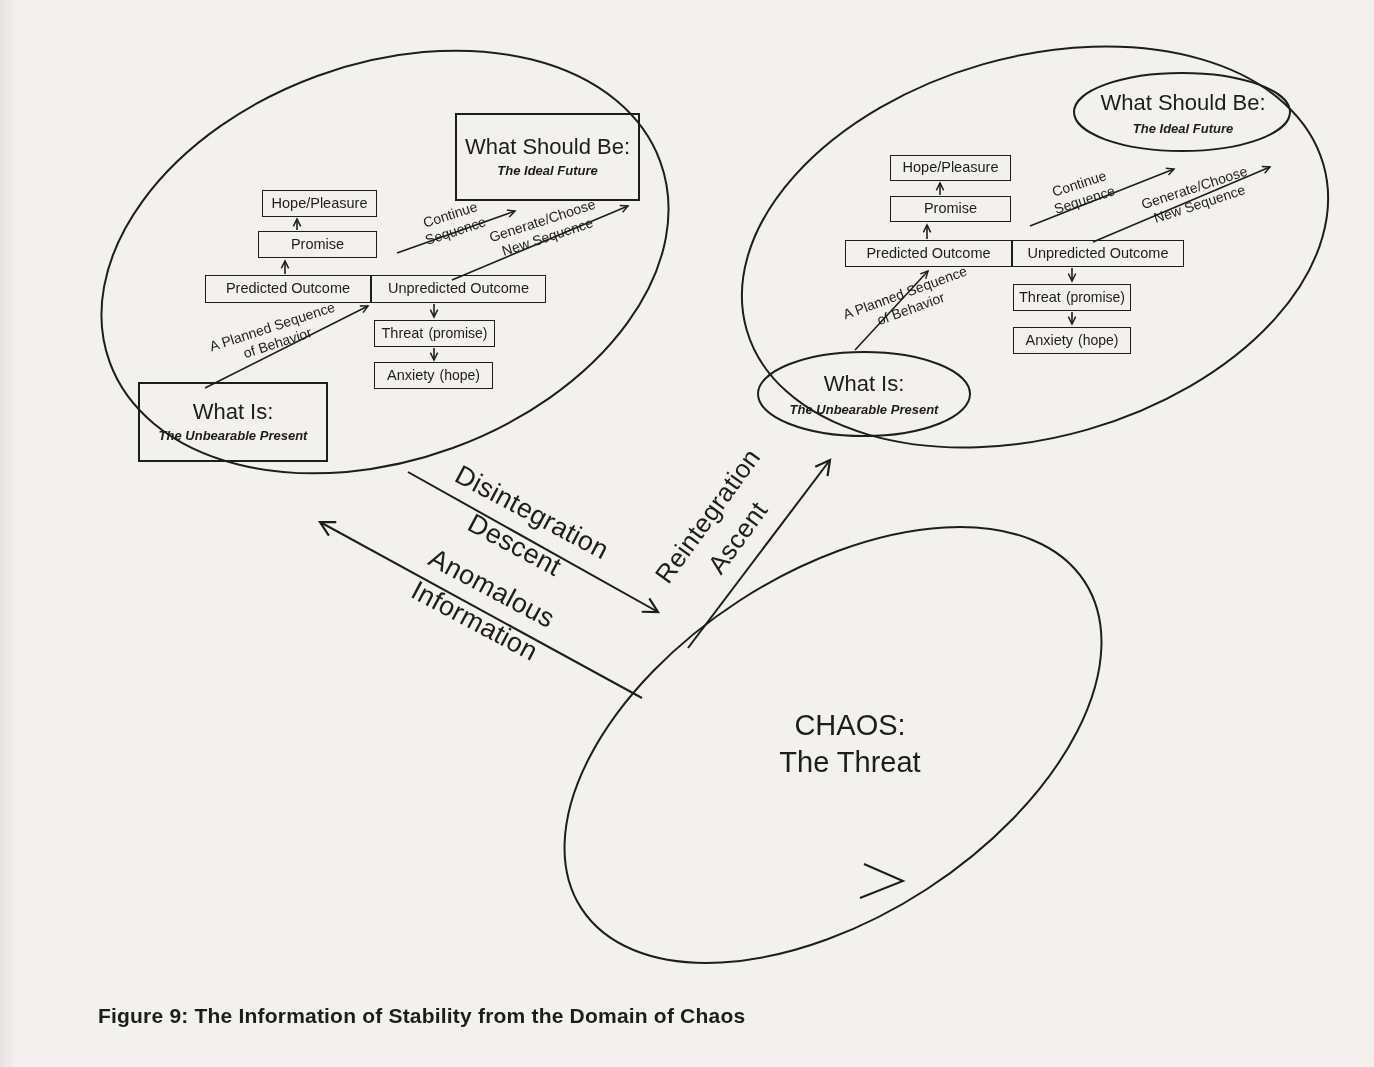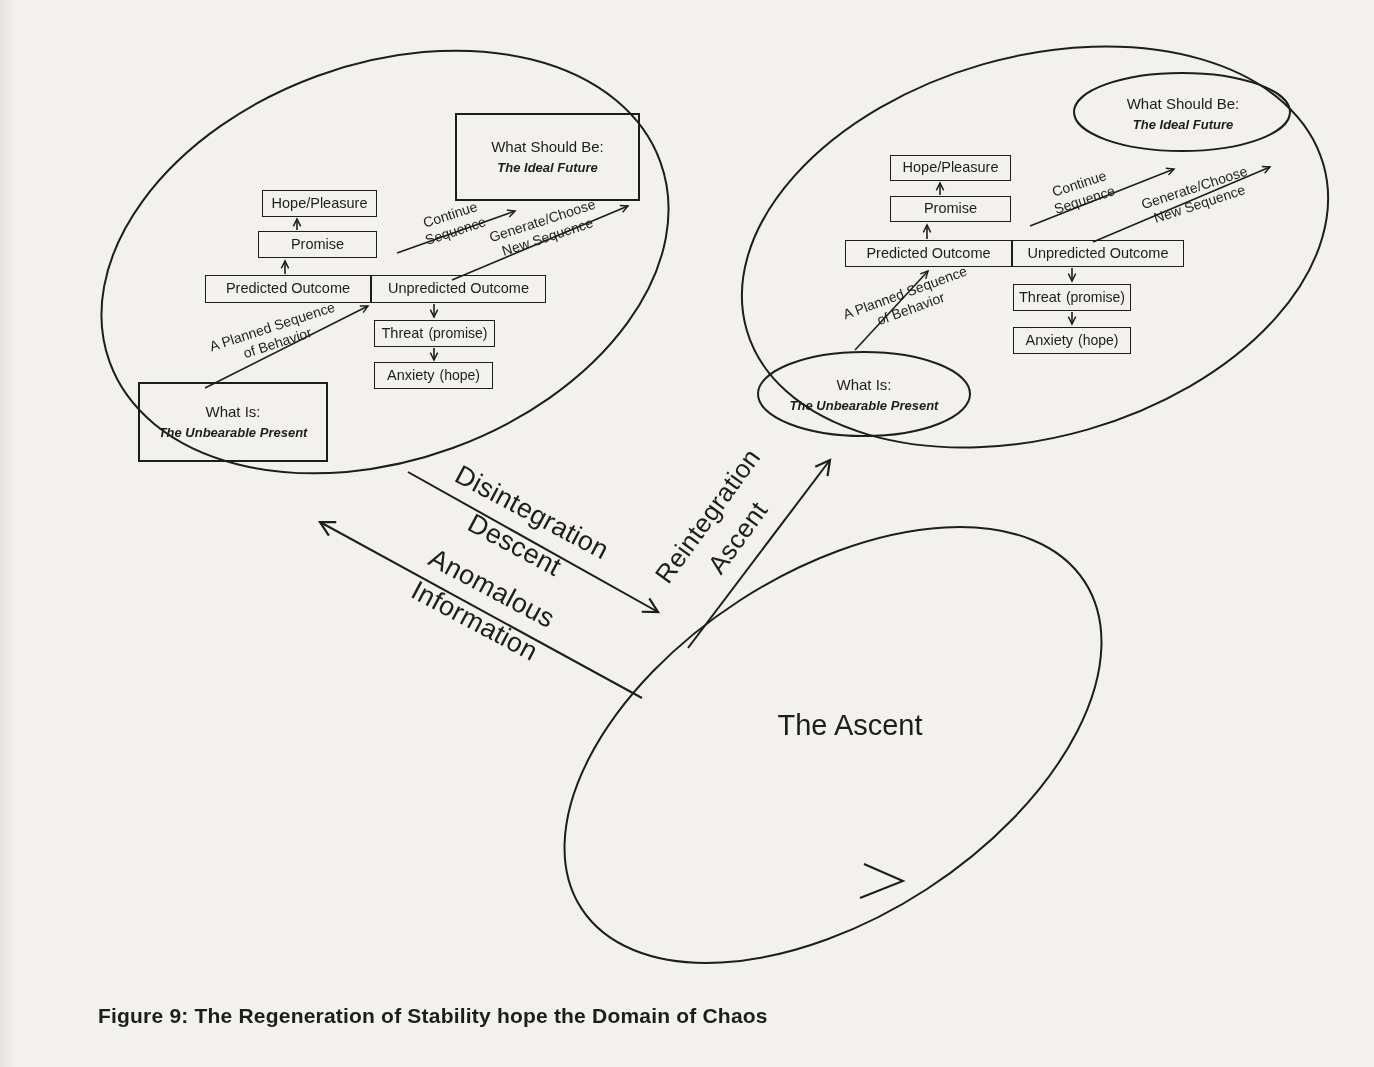--- a/index.html
+++ b/index.html
@@ -14,21 +14,21 @@
   .box {
     position:absolute; border:1.5px solid #1d1d1b;
     display:flex; align-items:center; justify-content:center;
     text-align:center; font-size:14.5px; line-height:1.1; background:transparent;
   }
   .bigbox { border-width:2px; flex-direction:column; }
   .ovallabel {
     position:absolute; display:flex; flex-direction:column;
     align-items:center; justify-content:center; text-align:center;
   }
-  .t-title { font-size:15px; }
+  .t-title { font-size:22px; }
   .t-sub { font-size:13px; font-weight:bold; margin-top:5px;font-style:italic; }
   .note { font-size:14px; margin-left:5px; }
   .rot { position:absolute; text-align:center; }
   .arrowlbl { font-size:14px; line-height:17px; }
   .biglbl { font-size:27px; line-height:37px; letter-spacing:.3px; }
   .chaoslbl { position:absolute; text-align:center; font-size:29px; line-height:37px; }
   .caption { position:absolute; font-size:21px; font-weight:bold; letter-spacing:.2px; }
 </style>
 </head>
 <body>
@@ -186,18 +186,19 @@
     <div>Anomalous</div>
     <div>Information</div>
   </div>
 
   <div class="rot biglbl" style="left:608px;top:490px;width:230px;font-size:26px;transform:rotate(-54deg)">
     <div>Reintegration</div>
     <div>Ascent</div>
   </div>
 
   <div class="chaoslbl" style="left:700px;top:707px;width:300px">
-    <div>The Ascent</div>
-  </div>
-
-  <div class="caption" style="left:98px;top:1004px">Figure 9: The Regeneration of Stability hope the Domain of Chaos</div>
+    <div>CHAOS:</div>
+    <div>The Threat</div>
+  </div>
+
+  <div class="caption" style="left:98px;top:1004px">Figure 9: The Information of Stability from the Domain of Chaos</div>
 
 </div>
 
 </body></html>

